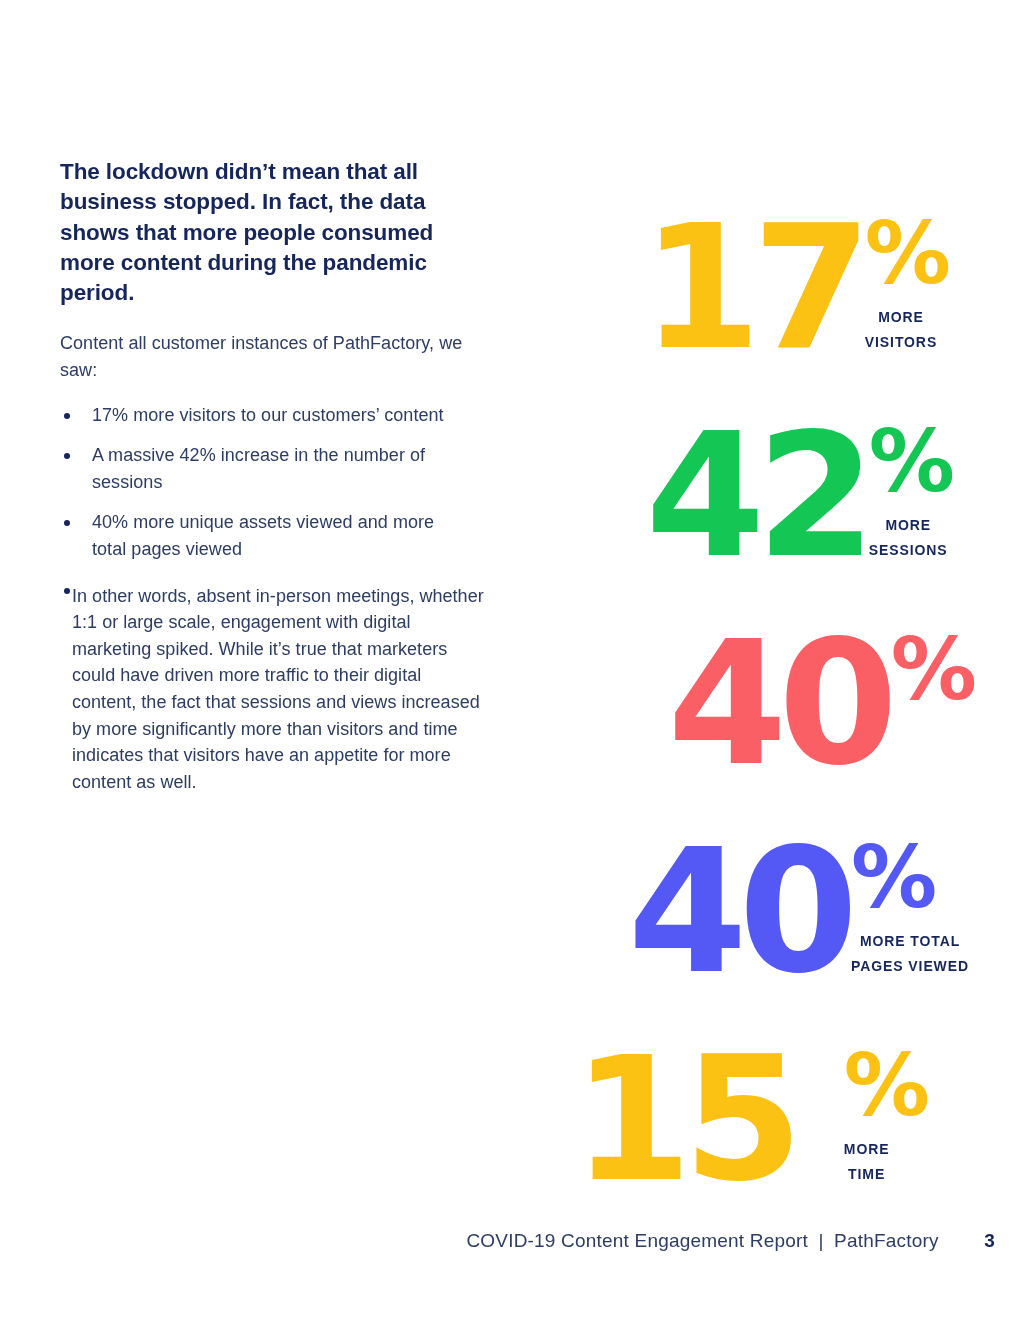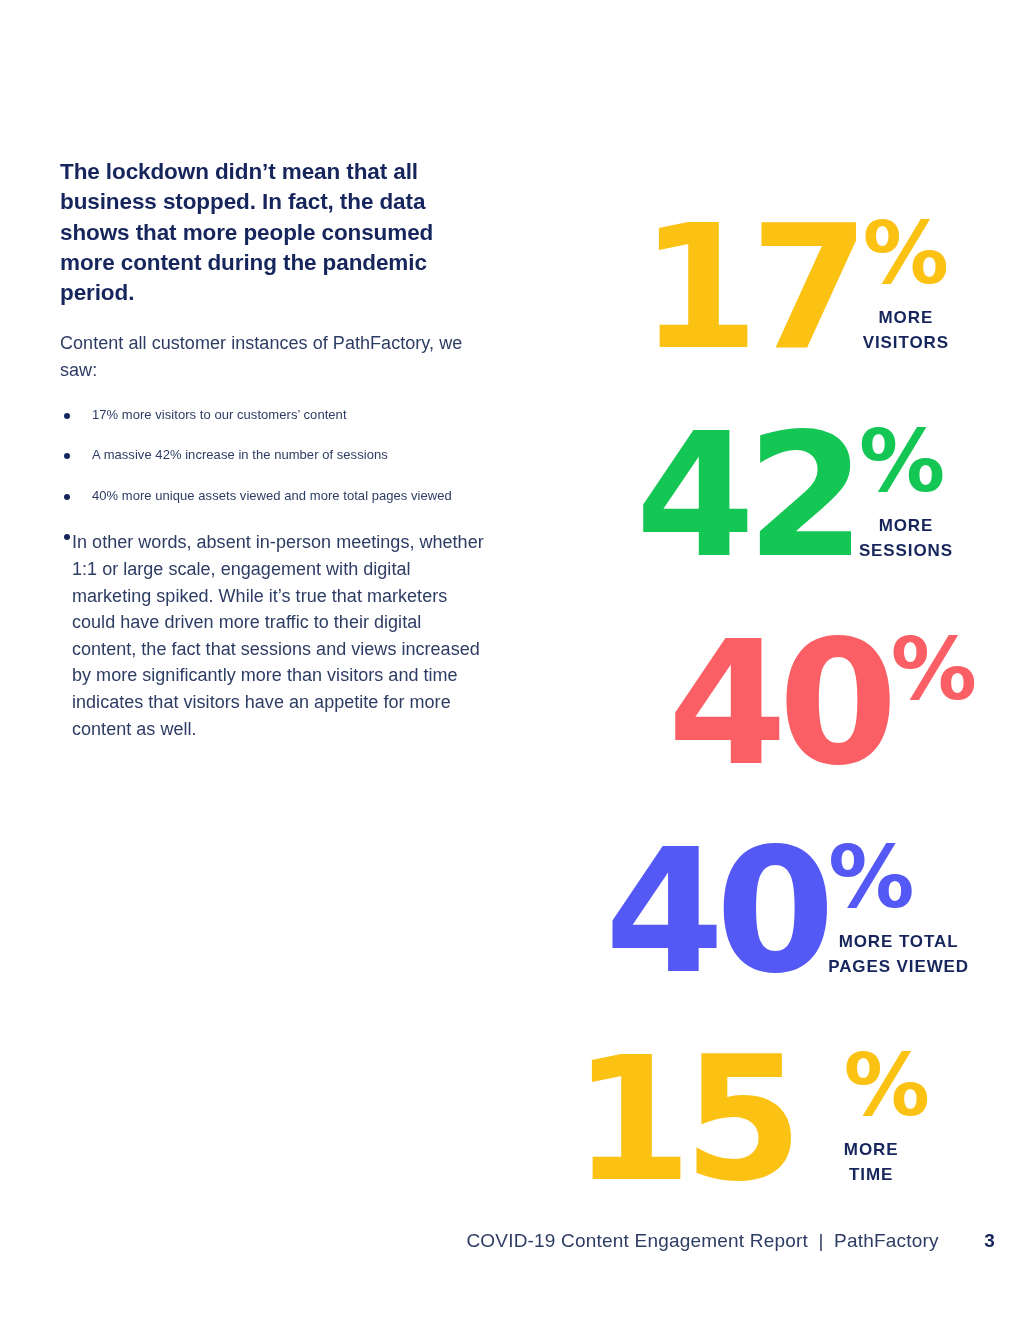--- a/index.html
+++ b/index.html
@@ -48,21 +48,21 @@
   }
 
   .bullets {
     list-style: none;
     margin: 0 0 20px 0;
     padding: 0;
   }
   .bullet-item {
     position: relative;
     color: #2D3C64;
-    font-size: 13px;
+    font-size: 18px;
     line-height: 26.6px;
     padding-left: 32px;
     margin-bottom: 10px;
     letter-spacing: 0.05px;
     margin-top: 14px;
   }
   .bullet-dot {
     position: absolute;
     left: 4px;
     top: 11px;
@@ -125,21 +125,21 @@
     font-family: "DejaVu Sans", sans-serif;
     font-weight: 700;
     font-size: 86px;
     line-height: 0.86;
     letter-spacing: -2px;
     display: block;
   }
 
   .stat-label {
     color: #16265C;
-    font-size: 17px;
+    font-size: 14px;
     font-weight: 700;
     line-height: 25.5px;
     letter-spacing: 0.9px;
     text-transform: uppercase;
     white-space: pre-line;
     margin-top: 14px;
   }
 
   
   .stat-0 .stat-inner { right: 26px; }

